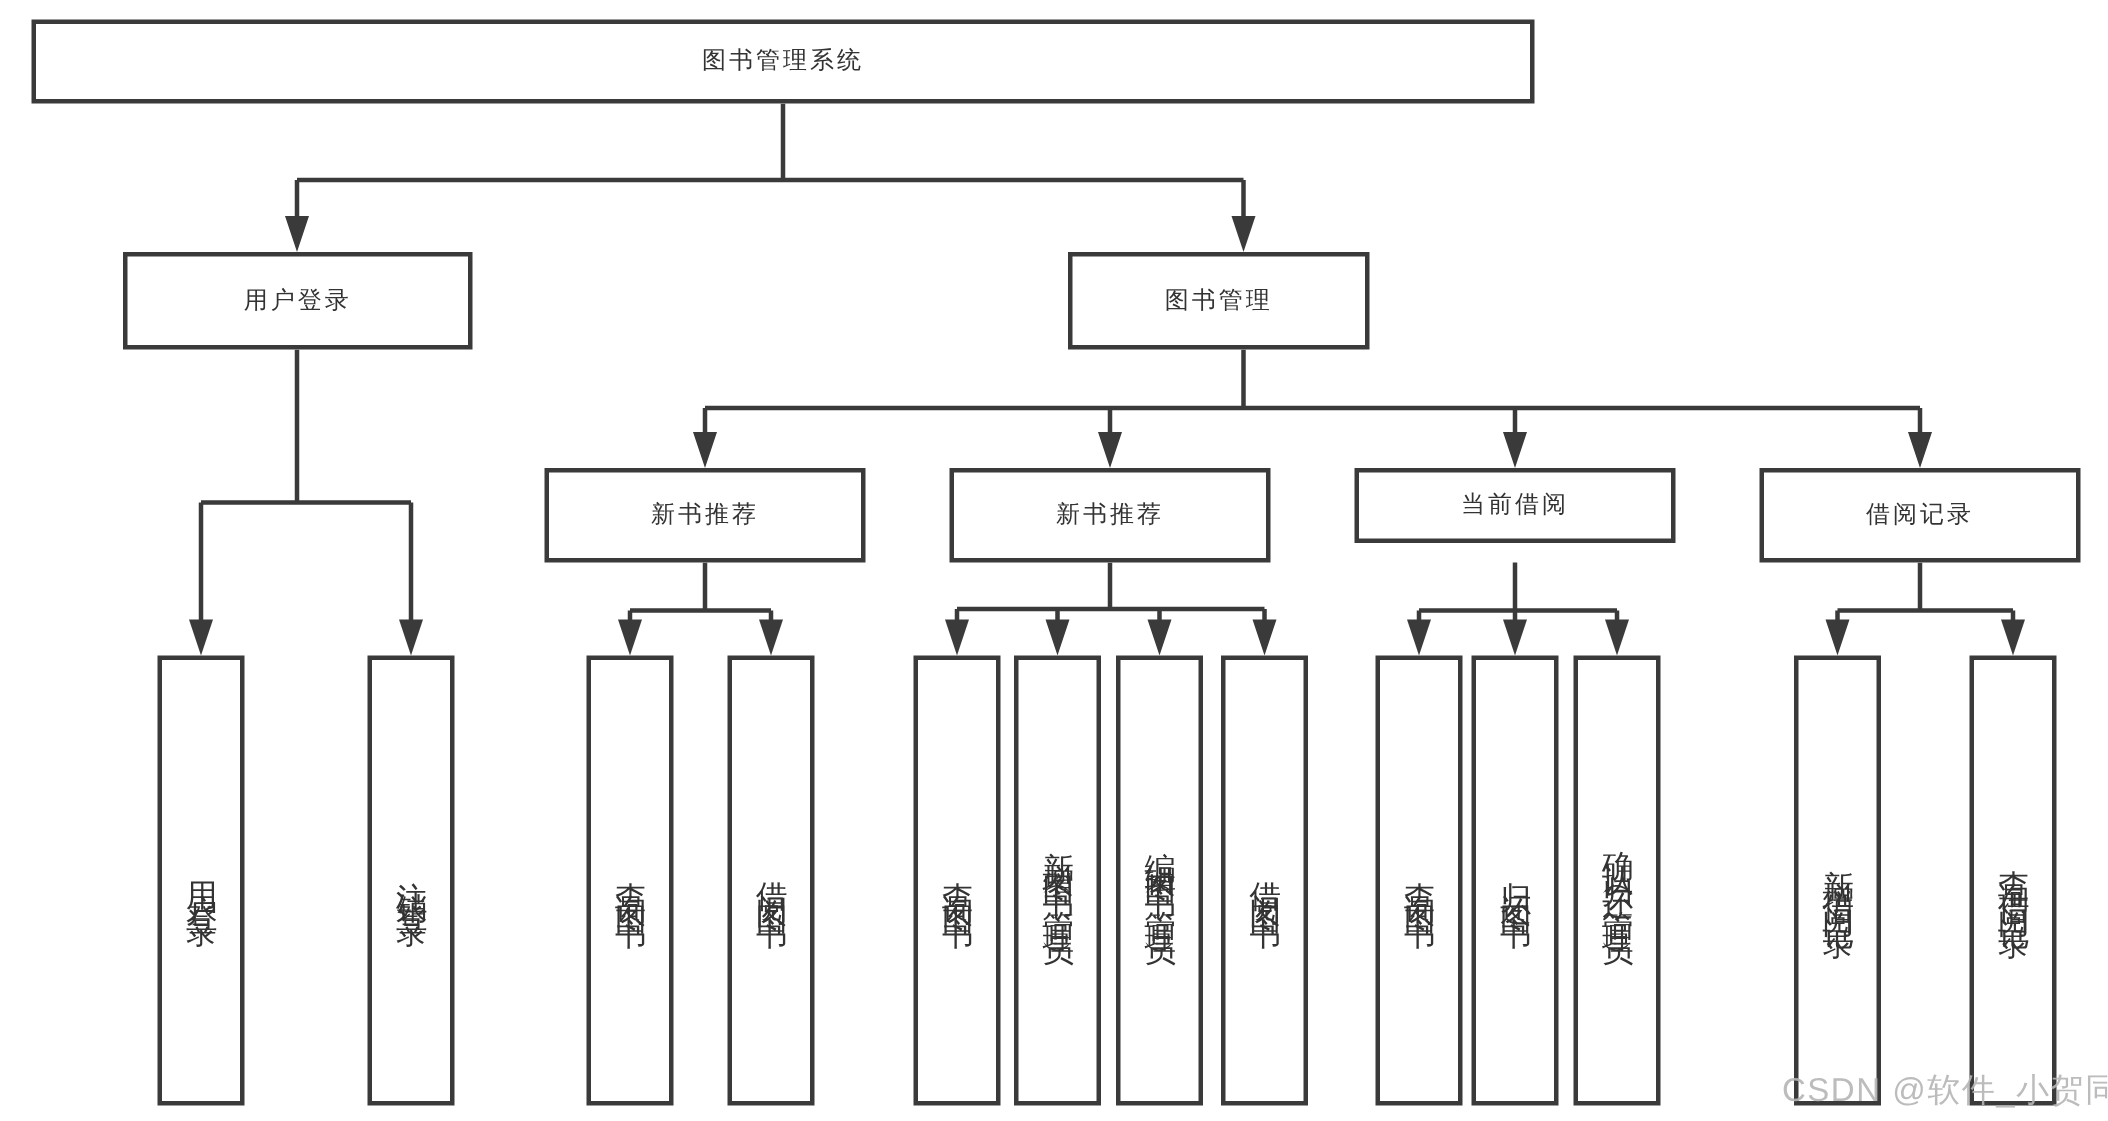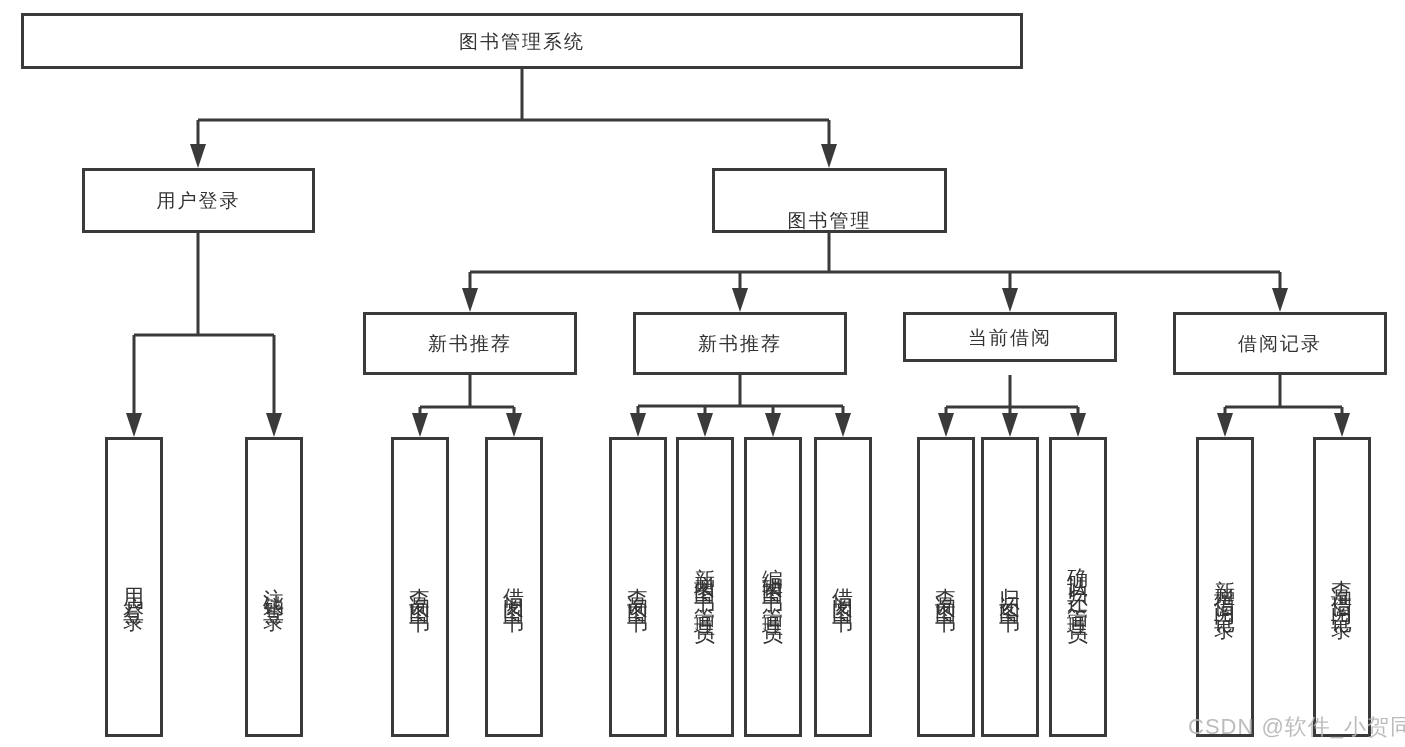--- a/index.html
+++ b/index.html
@@ -23,40 +23,40 @@
   }
   .node {
     position: absolute;
     box-sizing: border-box;
     border: 3px solid #3a3a3a;
     background: #ffffff;
     display: flex;
     align-items: center;
     justify-content: center;
     color: #333333;
-    font-size: 19px;
+    font-size: 16px;
     letter-spacing: 2px;
     text-align: center;
   }
   .node.h-box { 
     line-height: 1;
   }
   .node.v-box { 
     writing-mode: vertical-rl;
     text-orientation: mixed;
     font-size: 21px;
     letter-spacing: 8px;
     line-height: 1;
     padding: 6px 0;
   }
   
   .pos-root  { left: 21px;   top: 13px;  width: 1002px; height: 56px; }
   
   .pos-l2a   { left: 82px;   top: 168px; width: 233px;  height: 65px; }
-  .pos-l2b   { left: 712px;  top: 168px; width: 235px;  height: 65px; align-items: flex-end; }
+  .pos-l2b   { left: 712px;  top: 168px; width: 201px;  height: 65px; }
   
   .pos-l3a   { left: 363px;  top: 312px; width: 214px;  height: 63px; }
   .pos-l3b   { left: 633px;  top: 312px; width: 214px;  height: 63px; }
   .pos-l3c   { left: 903px;  top: 312px; width: 214px;  height: 50px; }
   .pos-l3d   { left: 1173px; top: 312px; width: 214px;  height: 63px; }
   
   .leaf      { top: 437px; width: 58px; height: 300px; }
   .pos-g1a   { left: 105px;  }
   .pos-g1b   { left: 245px;  }
   .pos-g2a   { left: 391px;  }

